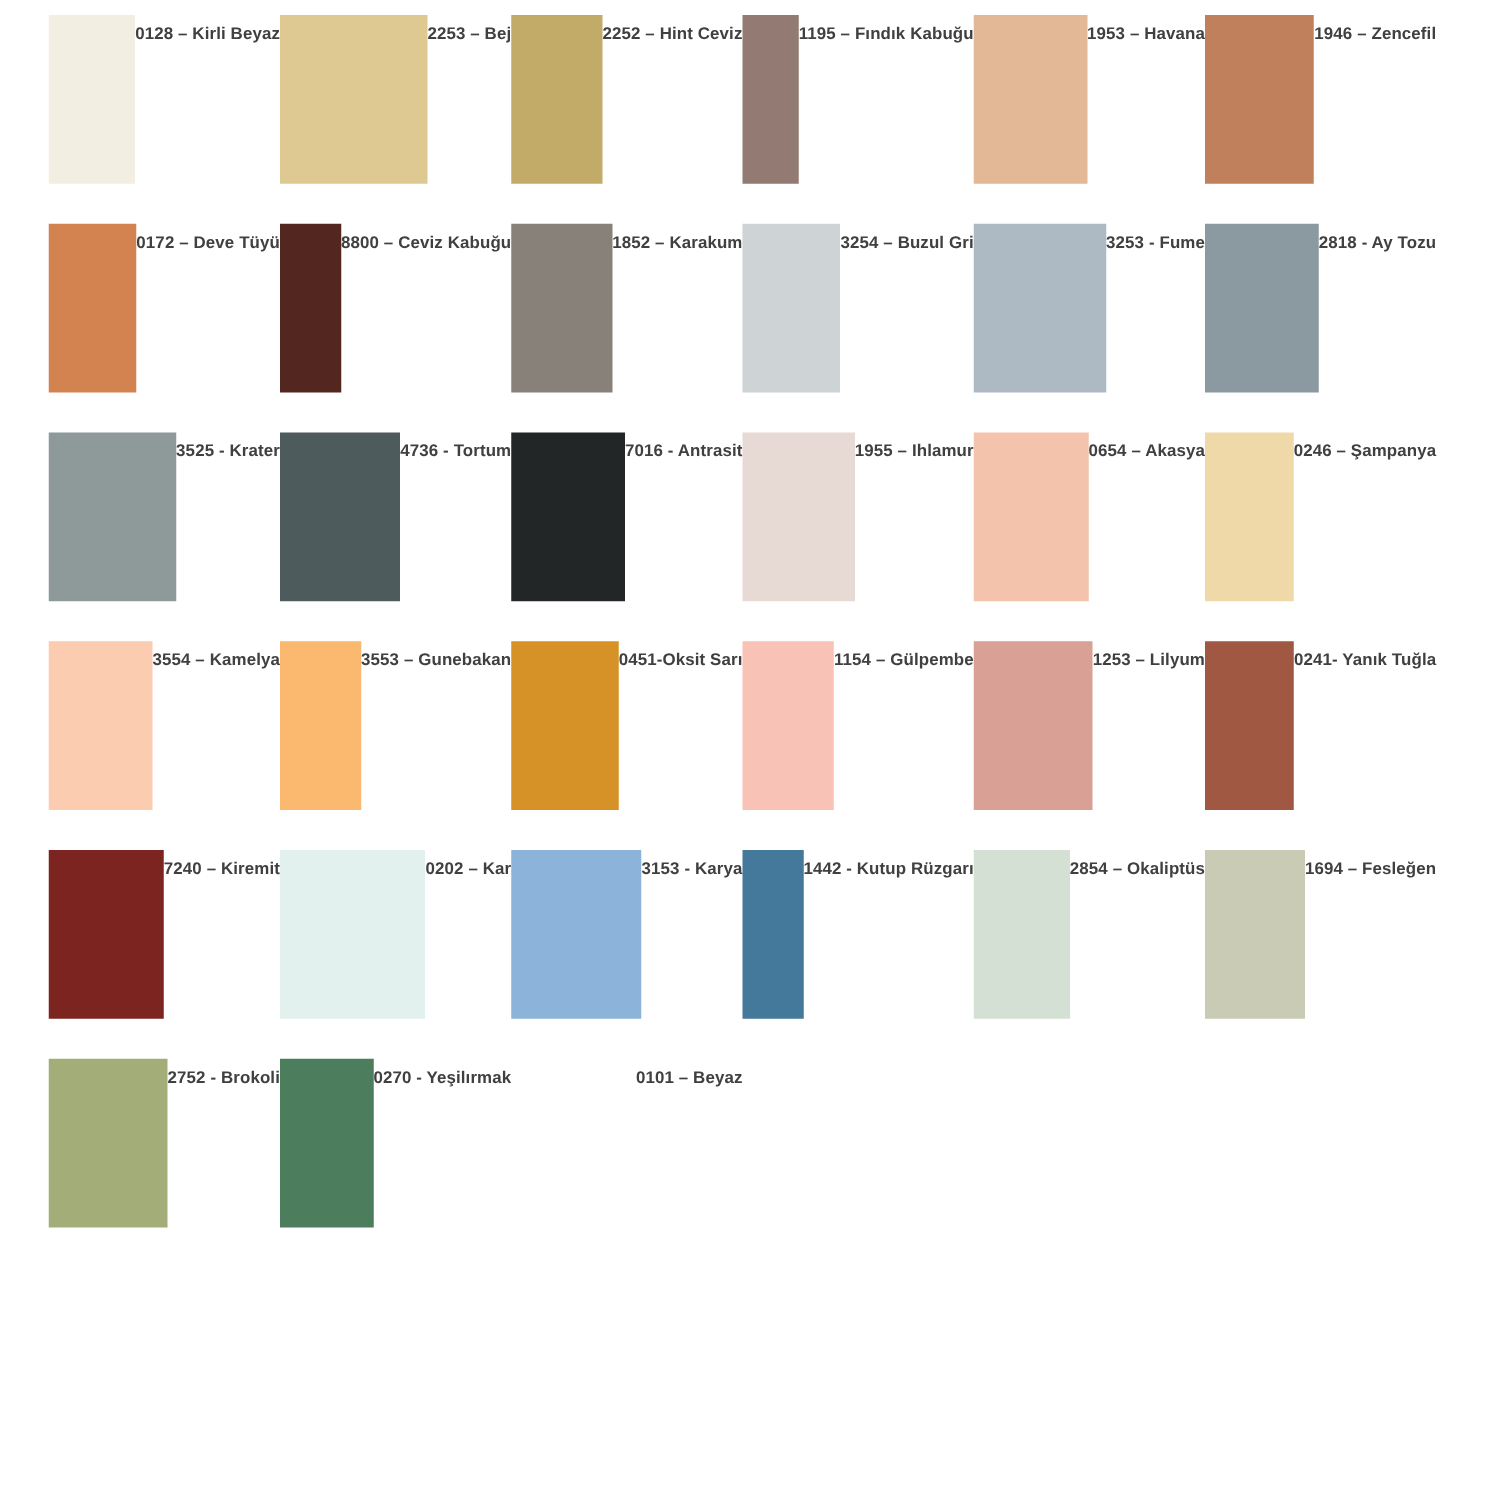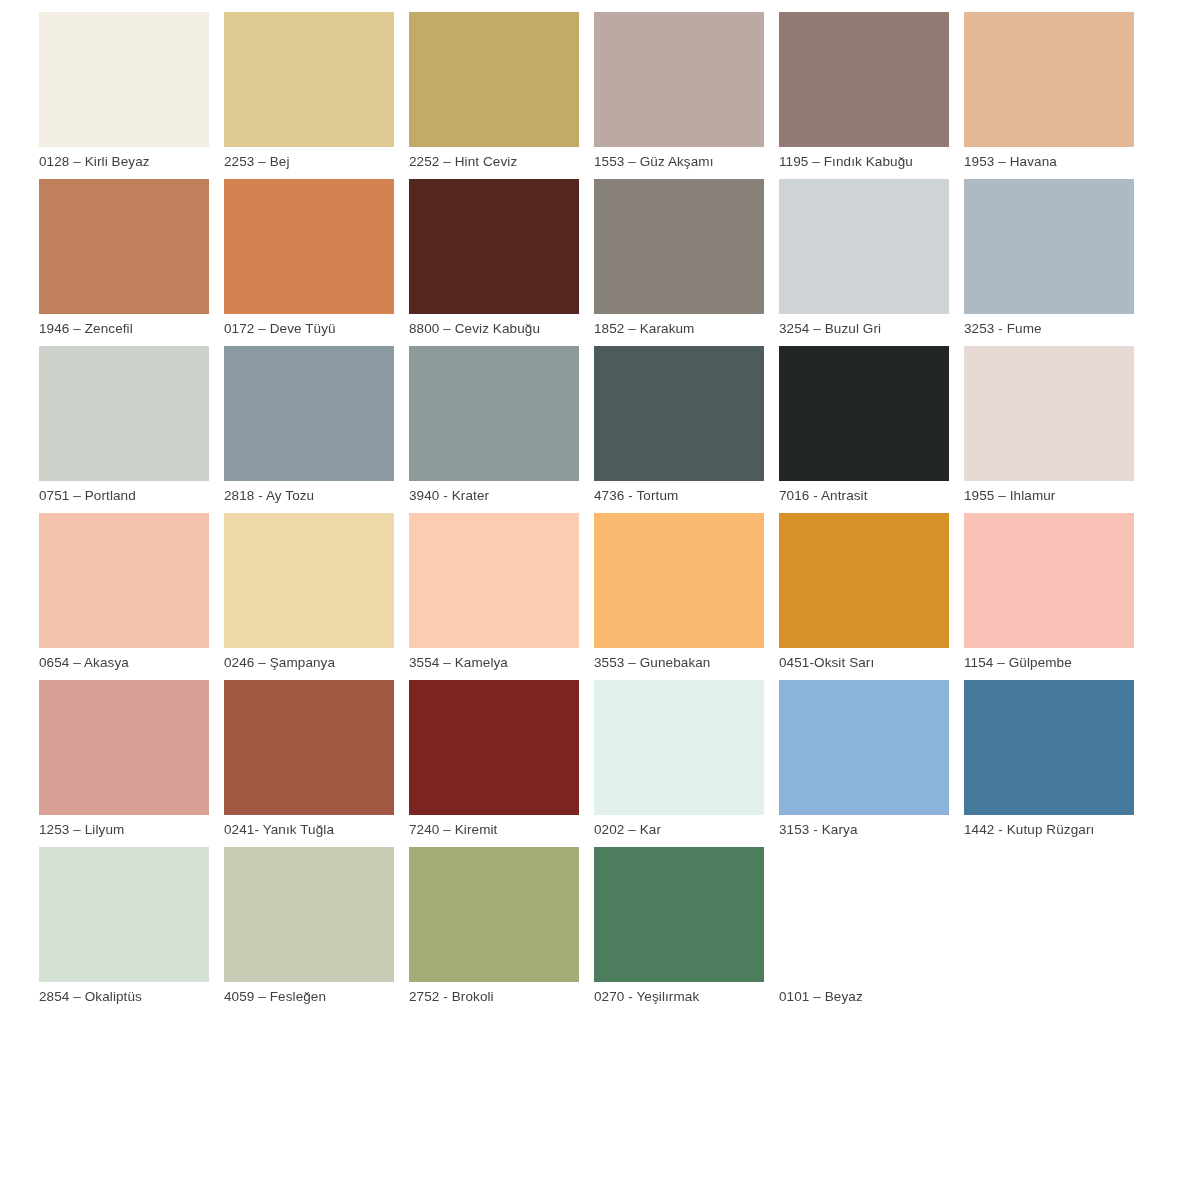--- a/index.html
+++ b/index.html
@@ -26,24 +26,25 @@
     display: grid;
     grid-template-columns: repeat(6, 185px);
     column-gap: 0px;
     row-gap: 0px;
     padding-left: 39px;
   }
   .swatch-cell {
     width: 185px;
     height: 167px;
     display: flex;
-    flex-direction: column;
+    flex-direction: row;
     justify-content: flex-start;
     align-items: flex-start;
     position: relative;
+    font-weight: bold;
   }
   .swatch-chip {
     width: 170px;
     height: 135px;
     display: block;
     border: 0;
   }
   .swatch-chip.is-blank {
     background: transparent;
   }
@@ -68,24 +69,20 @@
       </div>
       <div class="swatch-cell">
         <div class="swatch-chip" style="background: rgb(223, 201, 147);"></div>
         <div class="swatch-label">2253 – Bej</div>
       </div>
       <div class="swatch-cell">
         <div class="swatch-chip" style="background: rgb(194, 171, 104);"></div>
         <div class="swatch-label">2252 – Hint Ceviz</div>
       </div>
       <div class="swatch-cell">
-        <div class="swatch-chip" style="background: rgb(189, 169, 164);"></div>
-        <div class="swatch-label">1553 – Güz Akşamı</div>
-      </div>
-      <div class="swatch-cell">
         <div class="swatch-chip" style="background: rgb(147, 122, 115);"></div>
         <div class="swatch-label">1195 – Fındık Kabuğu</div>
       </div>
       <div class="swatch-cell">
         <div class="swatch-chip" style="background: rgb(226, 184, 150);"></div>
         <div class="swatch-label">1953 – Havana</div>
       </div>
       <div class="swatch-cell">
         <div class="swatch-chip" style="background: rgb(193, 128, 92);"></div>
         <div class="swatch-label">1946 – Zencefil</div>
@@ -104,30 +101,26 @@
       </div>
       <div class="swatch-cell">
         <div class="swatch-chip" style="background: rgb(206, 212, 214);"></div>
         <div class="swatch-label">3254 – Buzul Gri</div>
       </div>
       <div class="swatch-cell">
         <div class="swatch-chip" style="background: rgb(173, 186, 196);"></div>
         <div class="swatch-label">3253 - Fume</div>
       </div>
       <div class="swatch-cell">
-        <div class="swatch-chip" style="background: rgb(204, 210, 201);"></div>
-        <div class="swatch-label">0751 – Portland</div>
-      </div>
-      <div class="swatch-cell">
         <div class="swatch-chip" style="background: rgb(138, 154, 160);"></div>
         <div class="swatch-label">2818 - Ay Tozu</div>
       </div>
       <div class="swatch-cell">
         <div class="swatch-chip" style="background: rgb(142, 154, 154);"></div>
-        <div class="swatch-label">3940 - Krater</div>
+        <div class="swatch-label">3525 - Krater</div>
       </div>
       <div class="swatch-cell">
         <div class="swatch-chip" style="background: rgb(78, 91, 92);"></div>
         <div class="swatch-label">4736 - Tortum</div>
       </div>
       <div class="swatch-cell">
         <div class="swatch-chip" style="background: rgb(34, 38, 39);"></div>
         <div class="swatch-label">7016 - Antrasit</div>
       </div>
       <div class="swatch-cell">
@@ -181,21 +174,21 @@
       <div class="swatch-cell">
         <div class="swatch-chip" style="background: rgb(68, 121, 156);"></div>
         <div class="swatch-label">1442 - Kutup Rüzgarı</div>
       </div>
       <div class="swatch-cell">
         <div class="swatch-chip" style="background: rgb(213, 224, 213);"></div>
         <div class="swatch-label">2854 – Okaliptüs</div>
       </div>
       <div class="swatch-cell">
         <div class="swatch-chip" style="background: rgb(201, 203, 180);"></div>
-        <div class="swatch-label">4059 – Fesleğen</div>
+        <div class="swatch-label">1694 – Fesleğen</div>
       </div>
       <div class="swatch-cell">
         <div class="swatch-chip" style="background: rgb(163, 173, 119);"></div>
         <div class="swatch-label">2752 - Brokoli</div>
       </div>
       <div class="swatch-cell">
         <div class="swatch-chip" style="background: rgb(76, 125, 92);"></div>
         <div class="swatch-label">0270 - Yeşilırmak</div>
       </div>
       <div class="swatch-cell">

